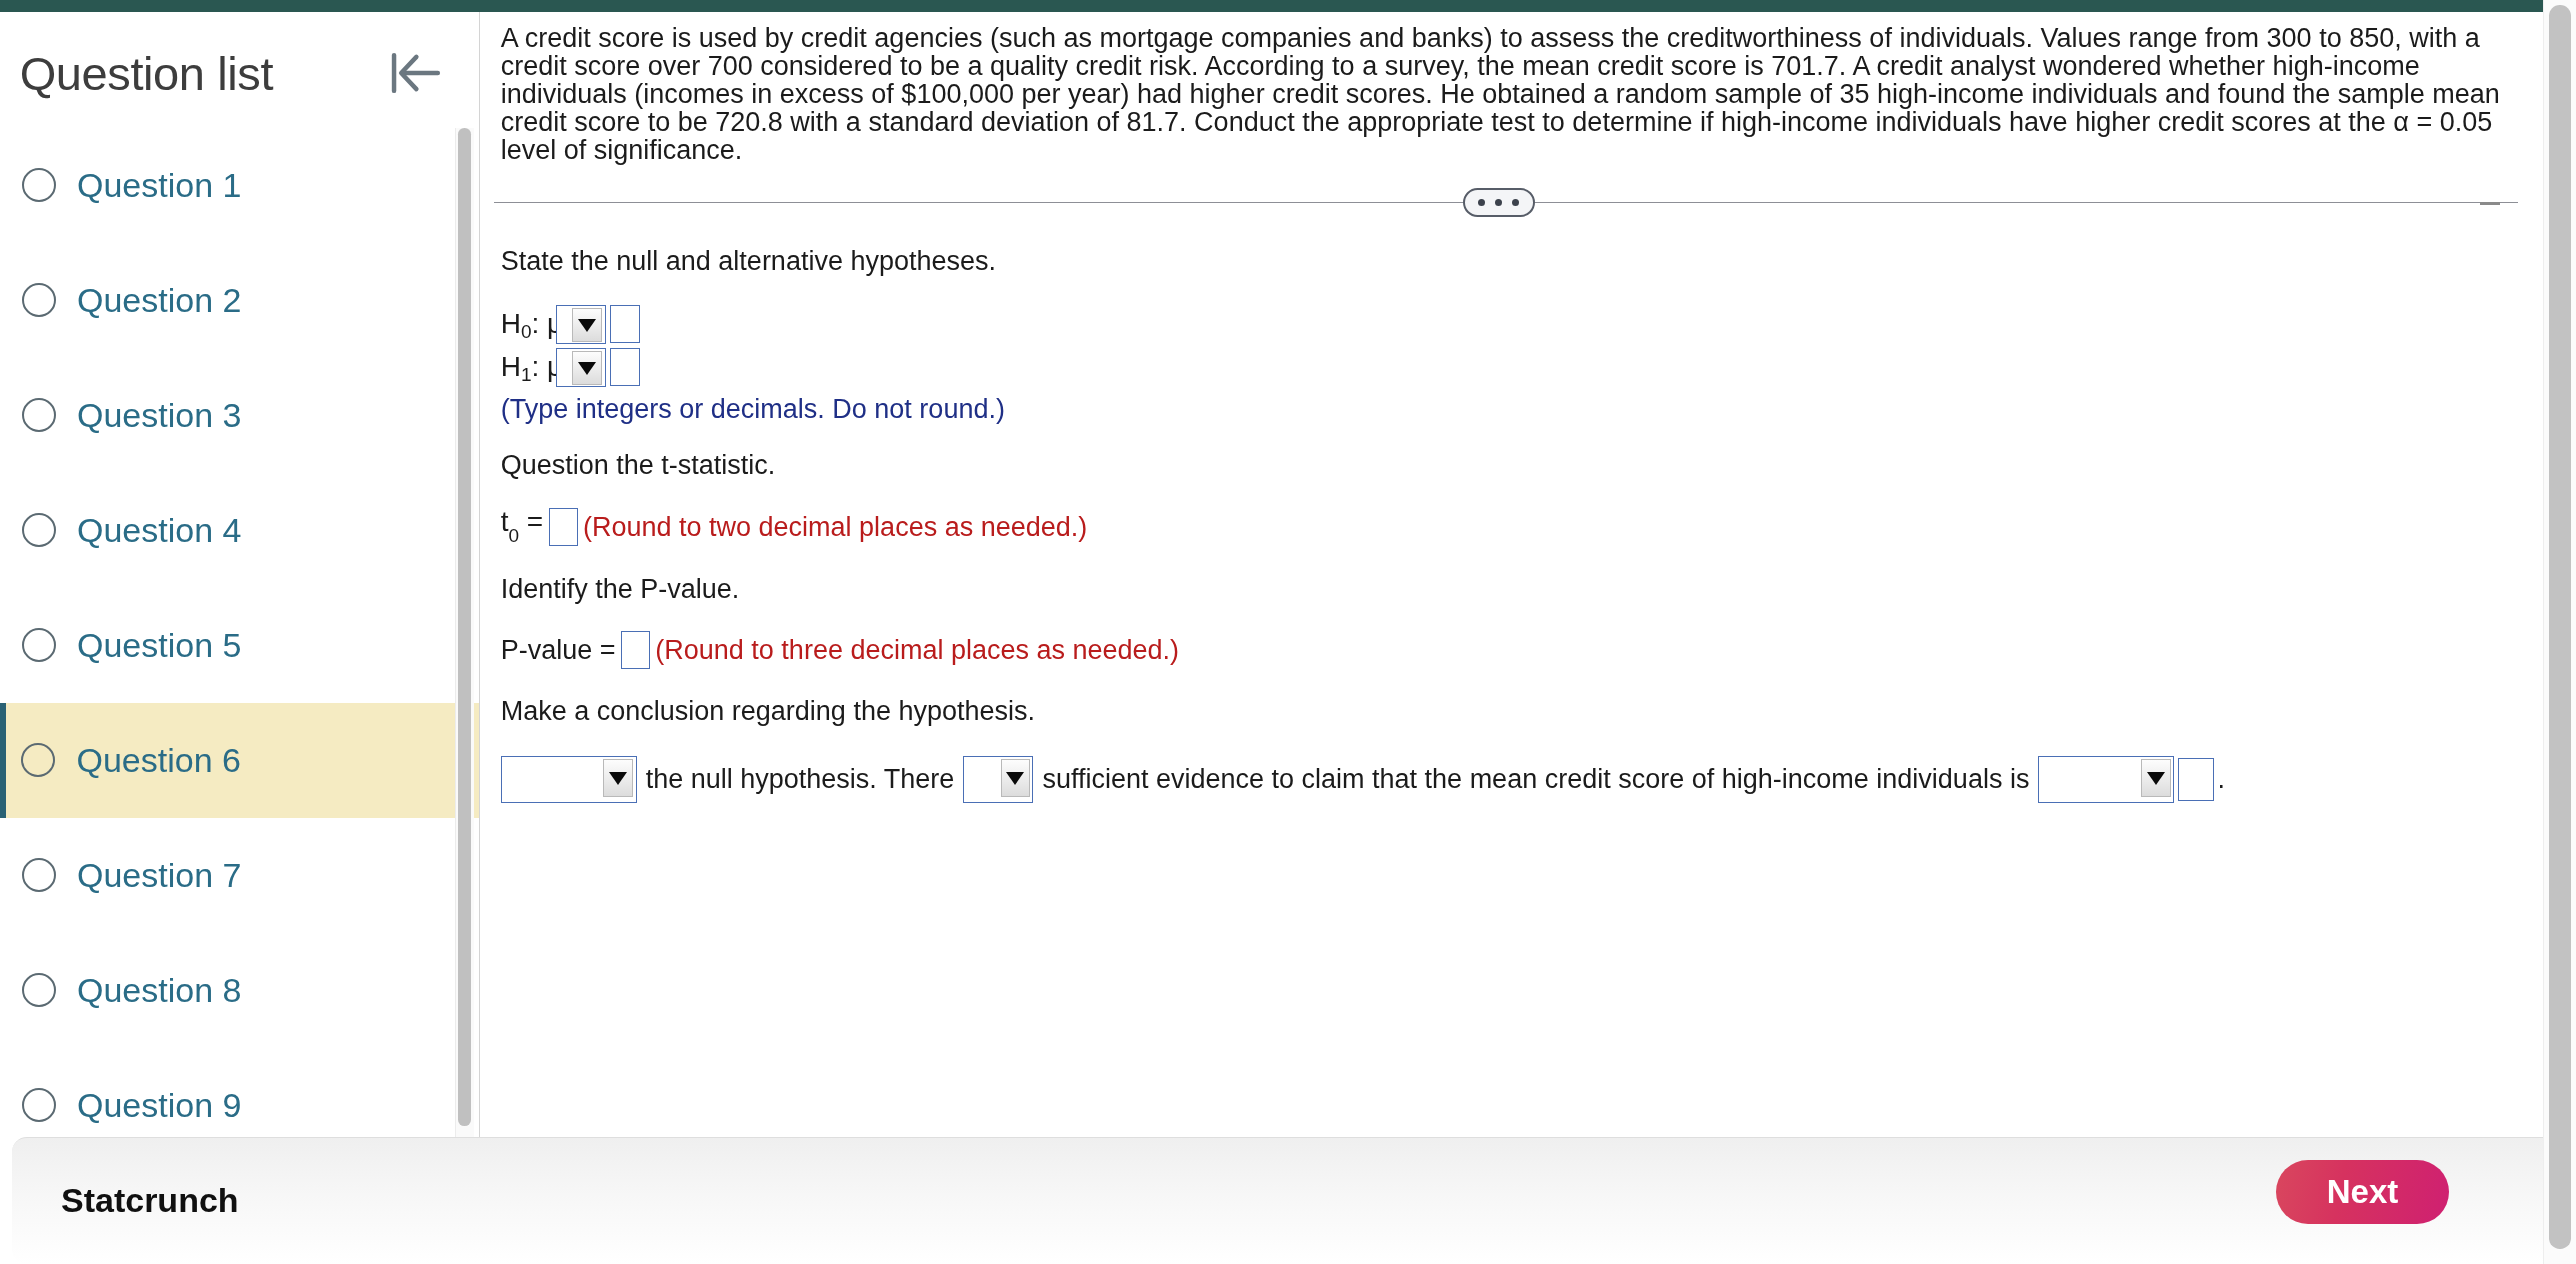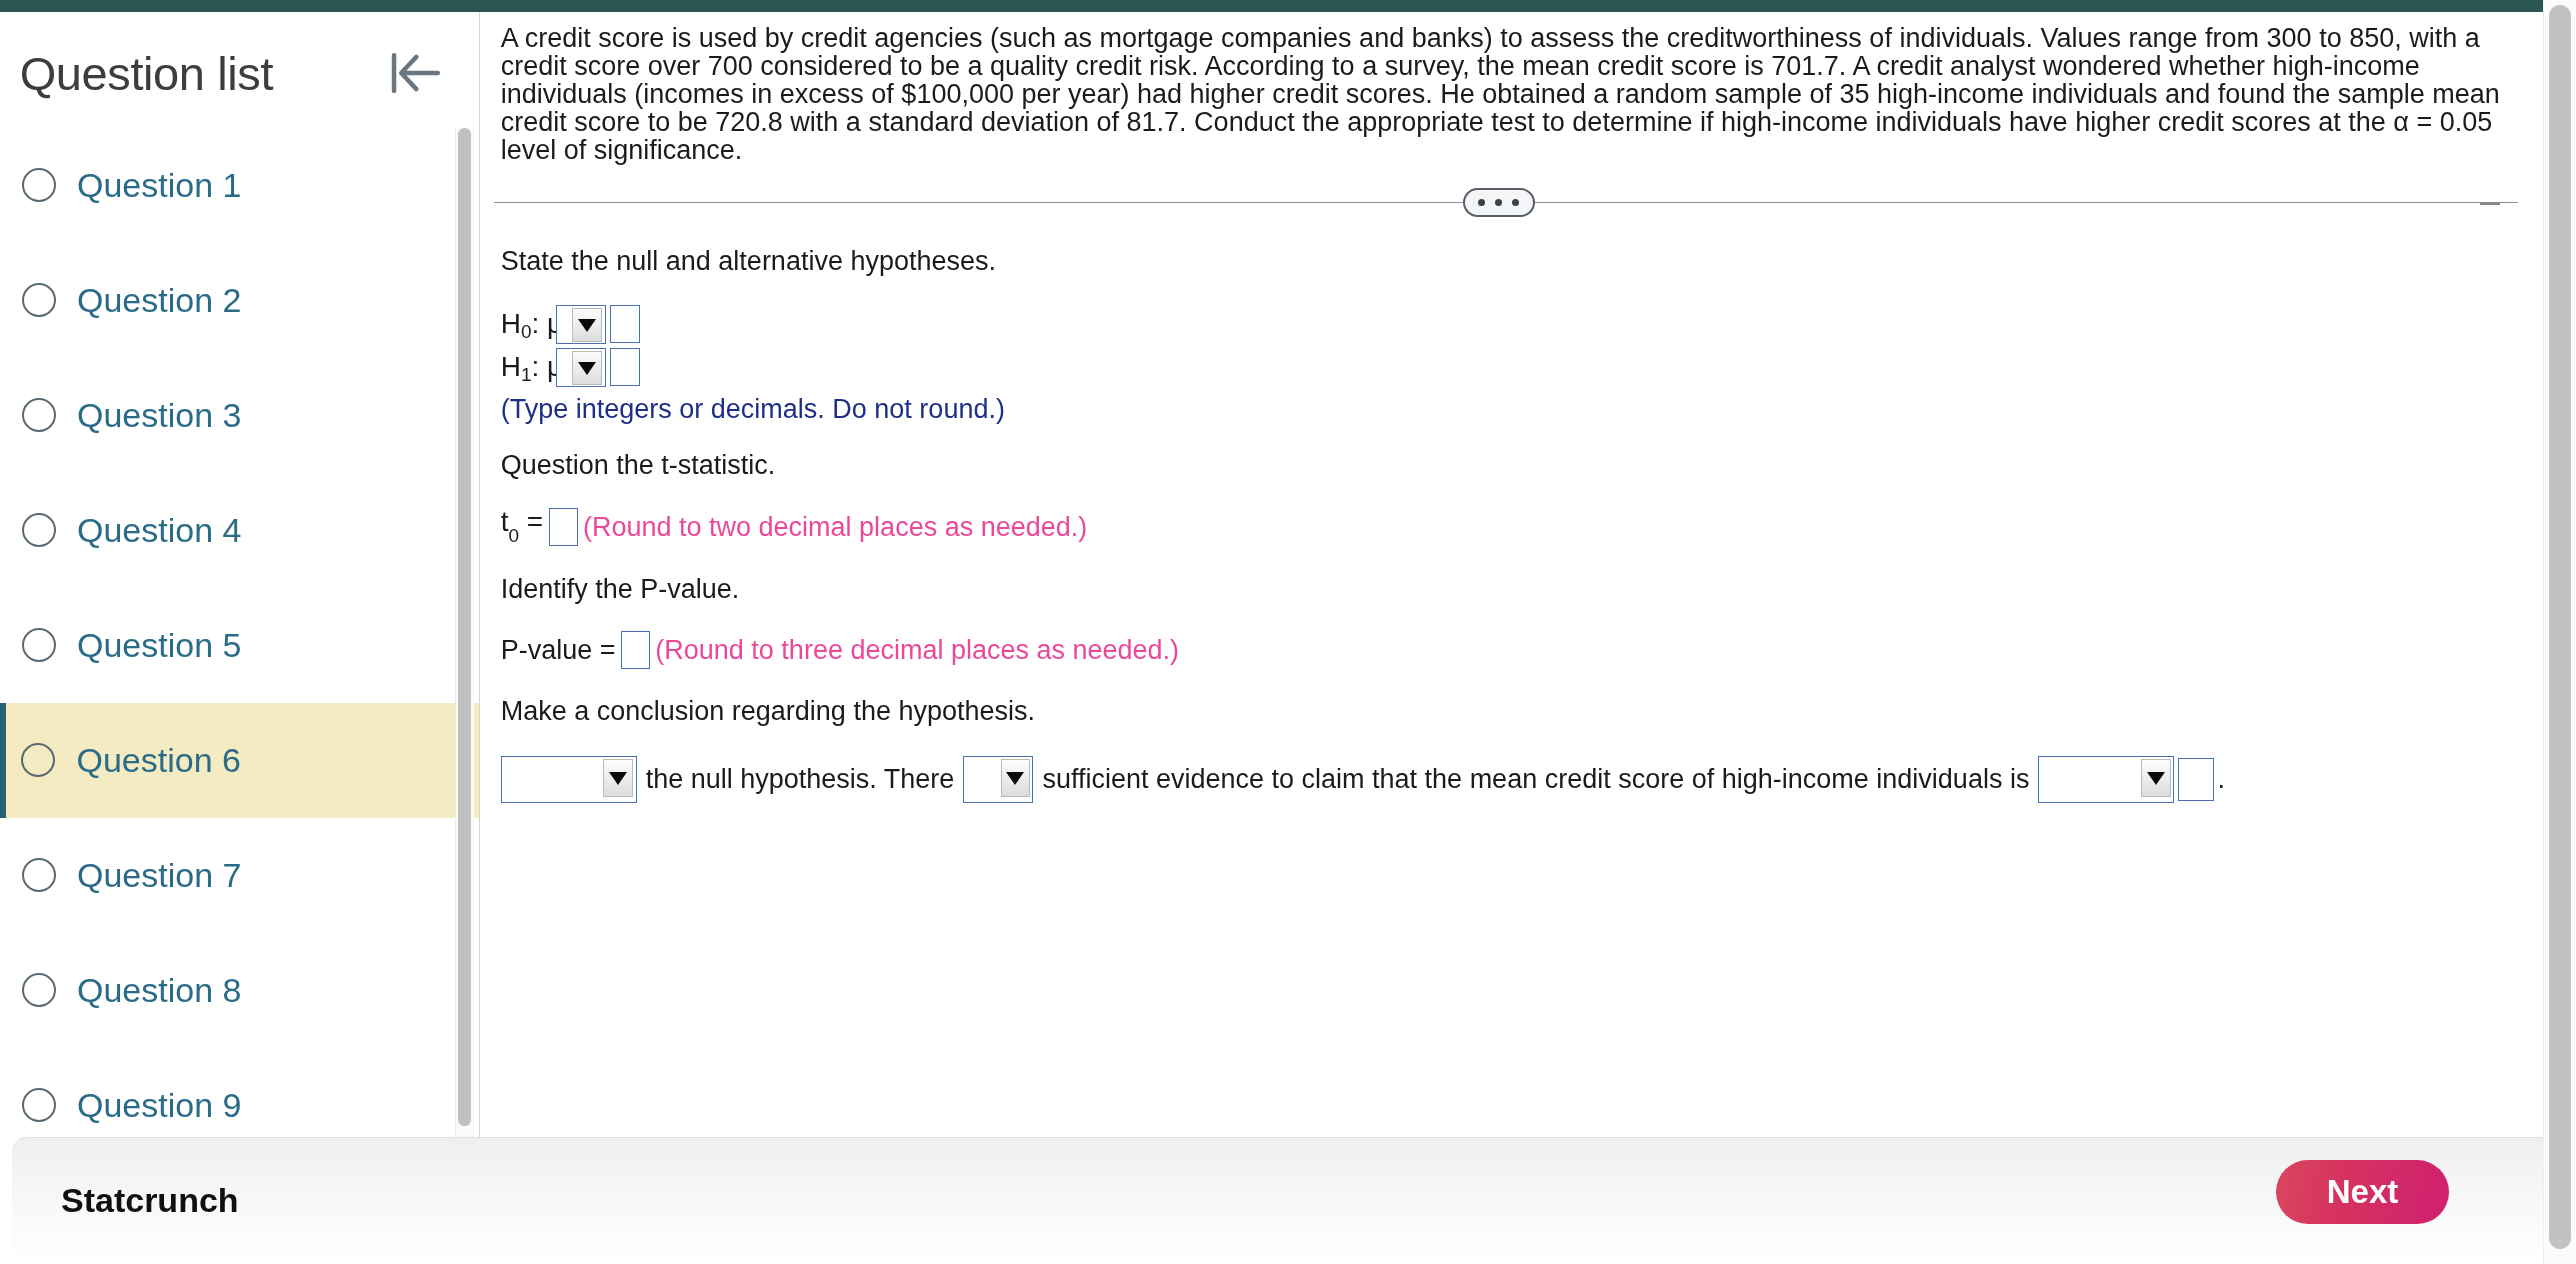--- a/index.html
+++ b/index.html
@@ -255,21 +255,21 @@
     box-sizing: border-box;
     flex: 0 0 auto;
     cursor: text;
   }
   .txt-hyp { width: 30px; height: 38px; margin-left: 4.5px; }
   .txt-t0   { width: 29px; height: 38px; margin: 0 5.4px; vertical-align: -8px; display:inline-block; }
   .txt-pval { width: 29px; height: 38px; margin: 0 5.4px; vertical-align: -8px; display:inline-block; }
   .txt-final{ width: 36px; height: 43px; margin: 0 3.6px; vertical-align: -9px; display:inline-block; }
 
   .note {
-    color: #ec4899;
+    color: #b91c1c;
   }
   #hyp-note {
     color: #1f2f86;
     font-size: 27px;
     margin-top: 3.6px;
     margin-bottom: 25px;
   }
 
   .inline-row {
     display: flex;

